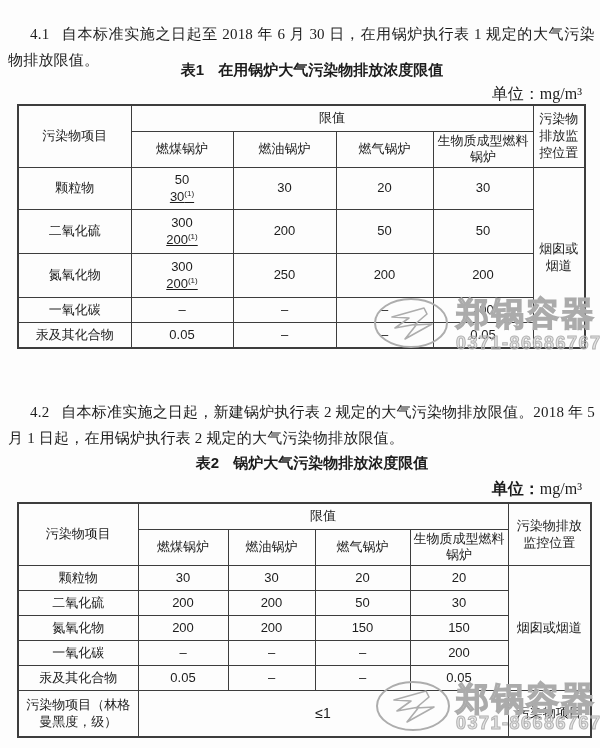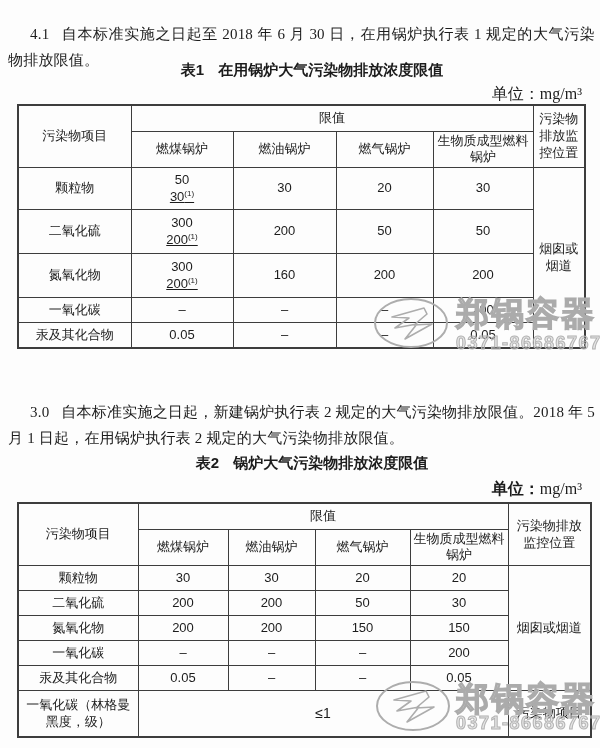--- a/index.html
+++ b/index.html
@@ -90,42 +90,42 @@
   <tr style="height:44px;">
     <td>二氧化硫</td>
     <td><span class="cl1">300</span><span class="cl2"><span>200</span><sup>(1)</sup></span></td>
     <td>200</td>
     <td>50</td>
     <td>50</td>
   </tr>
   <tr style="height:44px;">
     <td>氮氧化物</td>
     <td><span class="cl1">300</span><span class="cl2"><span>200</span><sup>(1)</sup></span></td>
-    <td>160</td>
+    <td>250</td>
     <td>200</td>
     <td>200</td>
   </tr>
   <tr style="height:25px;">
     <td>一氧化碳</td>
     <td>–</td>
     <td>–</td>
     <td>–</td>
     <td>200</td>
   </tr>
   <tr style="height:25px;">
     <td>汞及其化合物</td>
     <td>0.05</td>
     <td>–</td>
     <td>–</td>
     <td>0.05</td>
   </tr>
 </tbody>
   </table>
 
-<p class="para" style="top:384px;"><span class="sec-num">3.0</span><span>自本标准实施之日起，新建锅炉执行表 2 规定的大气污染物排放限值。2018 年 5 月 1 日起，在用锅炉执行表 2 规定的大气污染物排放限值。</span></p>
+<p class="para" style="top:384px;"><span class="sec-num">4.2</span><span>自本标准实施之日起，新建锅炉执行表 2 规定的大气污染物排放限值。2018 年 5 月 1 日起，在用锅炉执行表 2 规定的大气污染物排放限值。</span></p>
 
 <div class="tcaption" style="top:454px;">
   <span class="cap-label">表2</span><span>锅炉大气污染物排放浓度限值</span>
 </div>
 <div class="unit-line unit-bold" style="top:479px;">
   <span class="u-lab">单位：</span><span class="u-val">mg/m³</span>
 </div>
 
 <table style="top:502px;width:573px;">
   <colgroup>
@@ -178,21 +178,21 @@
     <td>200</td>
   </tr>
   <tr style="height:25px;">
     <td>汞及其化合物</td>
     <td>0.05</td>
     <td>–</td>
     <td>–</td>
     <td>0.05</td>
   </tr>
   <tr style="height:46px;">
-    <td class="smoke-name">一氧化碳（林格曼黑度，级）</td>
+    <td class="smoke-name">污染物项目（林格曼黑度，级）</td>
     <td colspan="4" style="font-size:14px;">≤1</td>
     <td>污染物项目</td>
   </tr>
 </tbody>
   </table>
 
 <div class="wm" style="left:0;top:0;width:600px;height:0;">
   <svg class="wm-logo" style="left:372px;top:296px;" width="78" height="54" viewBox="0 0 78 54">
     <ellipse cx="39" cy="27" rx="36" ry="24" fill="none" stroke="#adadad" stroke-width="2"></ellipse>
     <path d="M52 12 L20 21 L37 22 L23 32 L45 28 L33 43 L60 28 L42 29 L55 18 Z" fill="none" stroke="#adadad" stroke-width="1.6" stroke-linejoin="round"></path>

